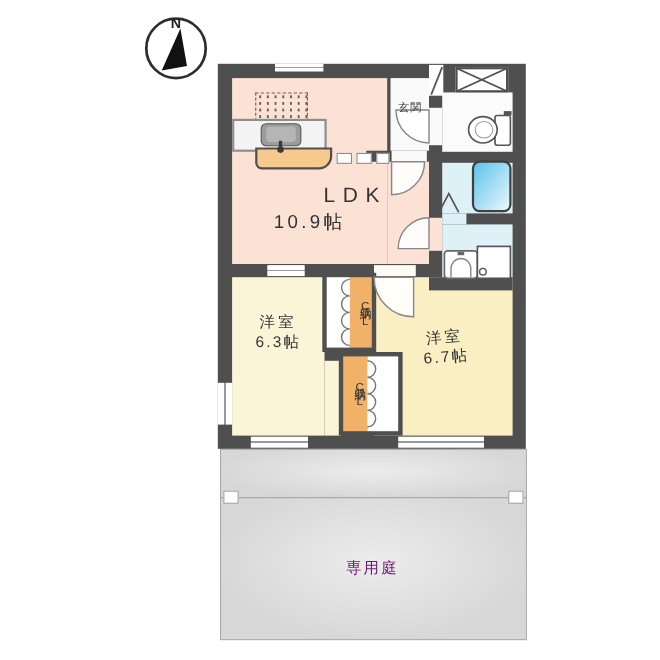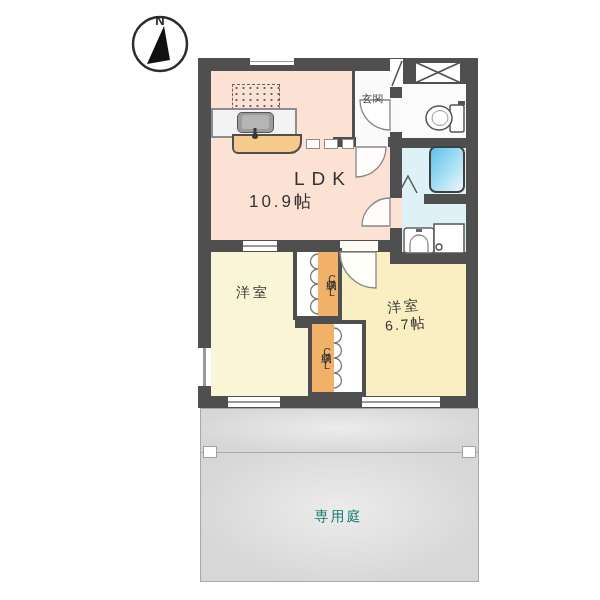--- a/index.html
+++ b/index.html
@@ -134,25 +134,26 @@
 
   <div class="lbl" style="left:353px;top:69px;width:40px;font-size:10px;letter-spacing:1px;margin-top:24px;">玄関</div>
 
   <div class="lbl" style="left:211px;top:167px;width:141px;">
     <div style="font-size:19px;letter-spacing:7px;text-indent:7px;text-align:right;">LDK</div>
     <div style="font-size:17px;letter-spacing:3px;">10.9帖</div>
   </div>
 
   <div class="lbl" style="left:211px;top:284px;width:84px;">
     <div style="font-size:14px;letter-spacing:3px;">洋室</div>
+    <div style="font-size:14px;letter-spacing:2px;">6.3帖</div>
   </div>
 
   <div class="lbl" style="left:345px;top:298px;width:120px;transform:rotate(-5deg);">
     <div style="font-size:14px;letter-spacing:3px;">洋室</div>
     <div style="font-size:14px;letter-spacing:2px;">6.7帖</div>
   </div>
 
   <div class="lbl vtext" style="left:318px;top:253px;width:20px;height:63px;font-size:10.5px;">収納CL</div>
   <div class="lbl vtext" style="left:313px;top:325px;width:20px;height:66px;font-size:10.5px;">収納CL</div>
 
-  <div class="lbl" style="left:200px;top:508px;width:277px;font-size:14px;letter-spacing:2px;color:#0f766e;">専用庭</div>
+  <div class="lbl" style="left:200px;top:508px;width:277px;font-size:14px;letter-spacing:2px;color:#701a75;">専用庭</div>
 
 </div>
 
 </body></html>

